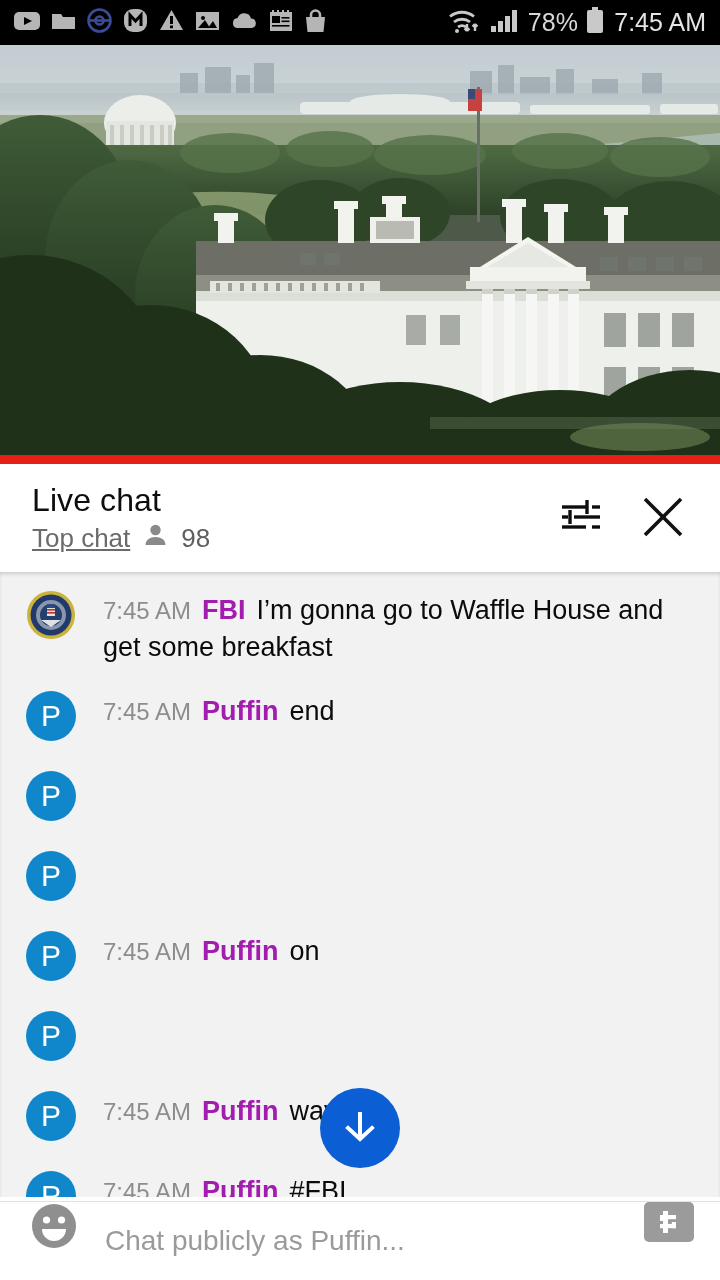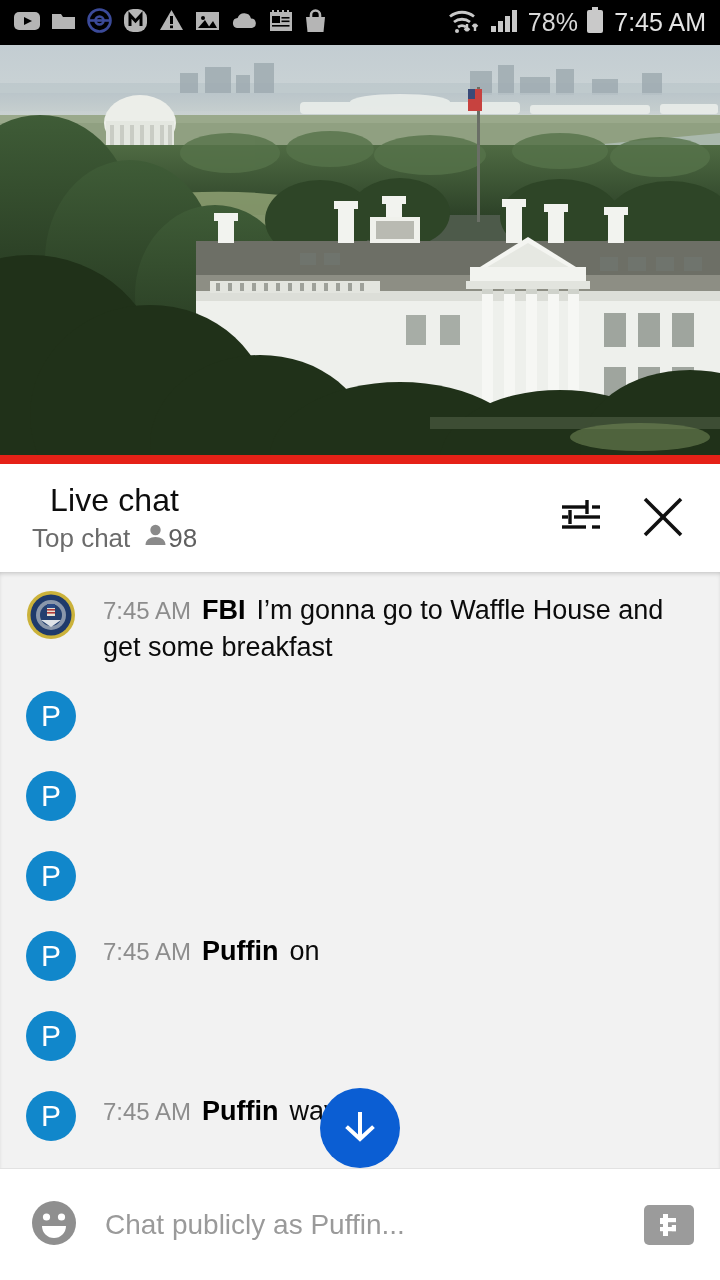--- a/index.html
+++ b/index.html
@@ -42,28 +42,28 @@
   }
 
   
   .chat-header {
     position: relative;
     background: #ffffff;
     height: 108px;
     padding: 14px 22px 0 32px;
     display: flex; align-items: flex-start;
   }
-  .chat-header-titles { display: flex; flex-direction: column; gap: 7px; padding-top: 6px; text-align: center; }
+  .chat-header-titles { display: flex; flex-direction: column; gap: 7px; padding-top: 6px; }
   .chat-title {
     font-size: 32px; color: #0d0d0d; font-weight: 400;
     letter-spacing: .1px; line-height: 1;
   }
   .chat-sub-row { display: flex; align-items: center; gap: 13px; }
-  .chat-subtitle { font-size: 26px; color: #6b6b6b; line-height: 1; }
-  .viewer-group { display: flex; align-items: center; gap: 0; }
+  .chat-subtitle { font-size: 26px; color: #6b6b6b; line-height: 1; text-decoration: underline; }
+  .viewer-group { display: flex; align-items: center; gap: 13px; }
   .viewer-count { font-size: 26px; color: #5f5f5f; line-height: 1; }
   .header-actions {
     margin-left: auto; display: flex; align-items: center; gap: 36px;
     padding-top: 14px; padding-right: 10px;
   }
   .hdr-btn { display: flex; align-items: center; justify-content: center; cursor: pointer; }
 
   
   .chat-list {
     position: relative;
@@ -89,41 +89,41 @@
     color: #fff; font-size: 30px; line-height: 1;
     font-family: "Liberation Sans", sans-serif;
   }
   .msg-body {
     margin-left: 27px;
     font-size: 27px; line-height: 36px;
     color: #0b0b0b;
     padding-top: 4px;
   }
   .msg-time { color: #8d8d8d; font-size: 24px; }
-  .msg-author { color: #000000; font-weight: bold; margin-left: 11px; }
+  .msg-author { color: #a21caf; font-weight: bold; margin-left: 11px; }
   .msg-text { color: #0b0b0b; margin-left: 11px; }
 
   
   .fab {
     position: absolute;
     left: 320px; top: 1088px;
     width: 80px; height: 80px; border-radius: 50%;
     background: #0b5ed3;
     display: flex; align-items: center; justify-content: center;
     cursor: pointer;
     z-index: 20;
   }
 
   
   .composer {
     position: absolute; left: 0; bottom: 0;
-    width: 720px; height: 112px;
+    width: 720px; height: 79px;
     background: #ffffff;
     border-top: 1px solid #e2e2e2;
-    display: flex; align-items: center;
+    display: flex; 
     padding: 0 26px 0 30px;
   }
   .composer-input {
     flex: 1; margin-left: 27px;
     font-size: 28px; color: #9a9a9a;
     border: none; outline: none; background: transparent;
     font-family: "Liberation Sans", sans-serif;
   }
   .composer-input::placeholder { color: #9a9a9a; opacity: 1; }
   .superchat-btn {
@@ -488,20 +488,23 @@
           <path d="M15 30h20l-10 7z" fill="#dfe3e8"></path>
         </svg>
       </span>
       <div class="msg-body">
         <span class="msg-time">7:45 AM</span><span class="msg-author">FBI</span><span class="msg-text">I’m gonna go to Waffle House and get some breakfast</span>
       </div>
     </div>
 
     <div class="msg">
       <span class="avatar avatar-p">P</span>
+      <div class="msg-body">
+        <span class="msg-time">7:45 AM</span><span class="msg-author">Puffin</span><span class="msg-text">end</span>
+      </div>
     </div>
 
     <div class="msg">
       <span class="avatar avatar-p">P</span>
     </div>
 
     <div class="msg">
       <span class="avatar avatar-p">P</span>
     </div>
 

